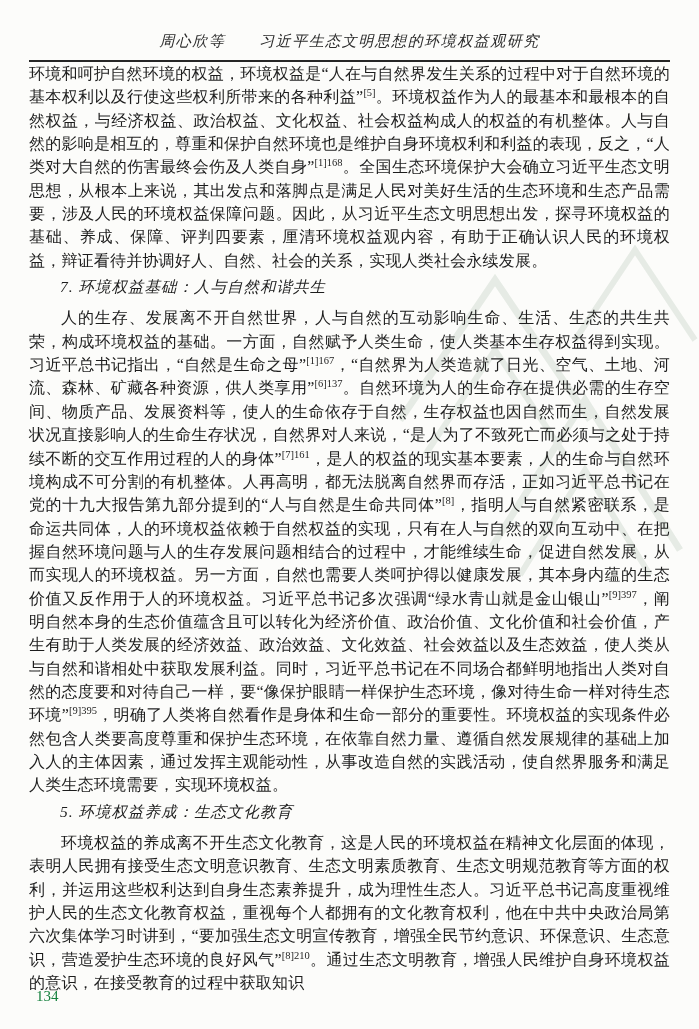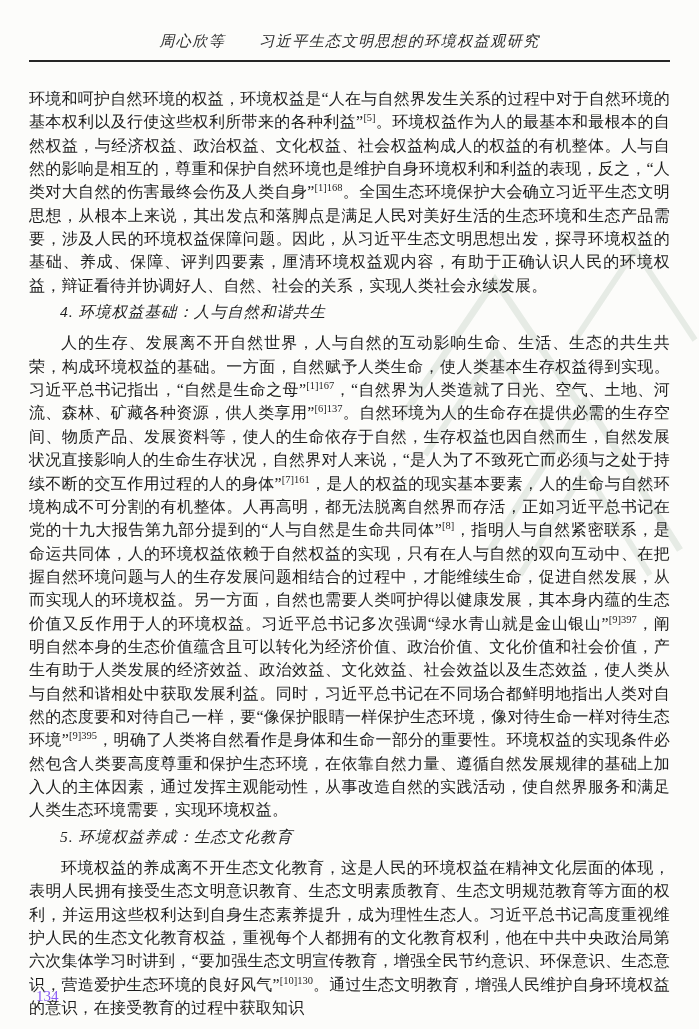--- a/index.html
+++ b/index.html
@@ -43,21 +43,20 @@
   .running-head .head-gap{display:inline-block;width:34px;}
   .head-rule{
     position:relative;z-index:1;
     margin:9px 29px 0 29px;
     border-top:2px solid var(--rule);
     height:0;
   }
   .article-body{
     position:relative;z-index:1;
     margin:0 29px;
-    padding-top:25px;
     font-size:16px;
     line-height:23.35px;
     text-align:justify;
     letter-spacing:.2px;
   }
   .body-paragraph{margin:0;}
   .body-paragraph.indent{text-indent:2em;margin-top:8px;}
   .section-heading{
     margin:3px 0 2px 0;
     font-size:15.5px;
@@ -70,21 +69,21 @@
   sup{
     font-size:10.5px;
     line-height:0;
     letter-spacing:0;
     vertical-align:super;
   }
   .page-footer{
     position:absolute;z-index:1;
     left:36px;bottom:24px;
     font-size:15px;
-    color:#8b5cf6;
+    color:#15803d;
   }
 </style>
 </head>
 <body>
 
 <div class="page">
 
   <div class="watermark">
     <svg viewBox="0 0 330 360" fill="none" xmlns="http://www.w3.org/2000/svg">
       <path d="M30 200 L125 60 L220 200" stroke="currentColor" stroke-width="7"></path>
@@ -96,23 +95,23 @@
   </div>
 
   <header class="running-head">
     <span>周心欣等</span><span class="head-gap"></span><span>习近平生态文明思想的环境权益观研究</span>
   </header>
 
   <div class="head-rule"></div>
 
   <main class="article-body" id="article-body">
       <p class="body-paragraph">环境和呵护自然环境的权益，环境权益是“人在与自然界发生关系的过程中对于自然环境的基本权利以及行使这些权利所带来的各种利益”<sup>[5]</sup>。环境权益作为人的最基本和最根本的自然权益，与经济权益、政治权益、文化权益、社会权益构成人的权益的有机整体。人与自然的影响是相互的，尊重和保护自然环境也是维护自身环境权利和利益的表现，反之，“人类对大自然的伤害最终会伤及人类自身”<sup>[1]168</sup>。全国生态环境保护大会确立习近平生态文明思想，从根本上来说，其出发点和落脚点是满足人民对美好生活的生态环境和生态产品需要，涉及人民的环境权益保障问题。因此，从习近平生态文明思想出发，探寻环境权益的基础、养成、保障、评判四要素，厘清环境权益观内容，有助于正确认识人民的环境权益，辩证看待并协调好人、自然、社会的关系，实现人类社会永续发展。</p>
-      <h3 class="section-heading">4. 环境权益基础：人与自然和谐共生</h3>
+      <h3 class="section-heading">7. 环境权益基础：人与自然和谐共生</h3>
       <p class="body-paragraph indent">人的生存、发展离不开自然世界，人与自然的互动影响生命、生活、生态的共生共荣，构成环境权益的基础。一方面，自然赋予人类生命，使人类基本生存权益得到实现。习近平总书记指出，“自然是生命之母”<sup>[1]167</sup>，“自然界为人类造就了日光、空气、土地、河流、森林、矿藏各种资源，供人类享用”<sup>[6]137</sup>。自然环境为人的生命存在提供必需的生存空间、物质产品、发展资料等，使人的生命依存于自然，生存权益也因自然而生，自然发展状况直接影响人的生命生存状况，自然界对人来说，“是人为了不致死亡而必须与之处于持续不断的交互作用过程的人的身体”<sup>[7]161</sup>，是人的权益的现实基本要素，人的生命与自然环境构成不可分割的有机整体。人再高明，都无法脱离自然界而存活，正如习近平总书记在党的十九大报告第九部分提到的“人与自然是生命共同体”<sup>[8]</sup>，指明人与自然紧密联系，是命运共同体，人的环境权益依赖于自然权益的实现，只有在人与自然的双向互动中、在把握自然环境问题与人的生存发展问题相结合的过程中，才能维续生命，促进自然发展，从而实现人的环境权益。另一方面，自然也需要人类呵护得以健康发展，其本身内蕴的生态价值又反作用于人的环境权益。习近平总书记多次强调“绿水青山就是金山银山”<sup>[9]397</sup>，阐明自然本身的生态价值蕴含且可以转化为经济价值、政治价值、文化价值和社会价值，产生有助于人类发展的经济效益、政治效益、文化效益、社会效益以及生态效益，使人类从与自然和谐相处中获取发展利益。同时，习近平总书记在不同场合都鲜明地指出人类对自然的态度要和对待自己一样，要“像保护眼睛一样保护生态环境，像对待生命一样对待生态环境”<sup>[9]395</sup>，明确了人类将自然看作是身体和生命一部分的重要性。环境权益的实现条件必然包含人类要高度尊重和保护生态环境，在依靠自然力量、遵循自然发展规律的基础上加入人的主体因素，通过发挥主观能动性，从事改造自然的实践活动，使自然界服务和满足人类生态环境需要，实现环境权益。</p>
       <h3 class="section-heading">5. 环境权益养成：生态文化教育</h3>
-      <p class="body-paragraph indent">环境权益的养成离不开生态文化教育，这是人民的环境权益在精神文化层面的体现，表明人民拥有接受生态文明意识教育、生态文明素质教育、生态文明规范教育等方面的权利，并运用这些权利达到自身生态素养提升，成为理性生态人。习近平总书记高度重视维护人民的生态文化教育权益，重视每个人都拥有的文化教育权利，他在中共中央政治局第六次集体学习时讲到，“要加强生态文明宣传教育，增强全民节约意识、环保意识、生态意识，营造爱护生态环境的良好风气”<sup>[10]130</sup>。通过生态文明教育，增强人民维护自身环境权益的意识，在接受教育的过程中获取知识</p>
+      <p class="body-paragraph indent">环境权益的养成离不开生态文化教育，这是人民的环境权益在精神文化层面的体现，表明人民拥有接受生态文明意识教育、生态文明素质教育、生态文明规范教育等方面的权利，并运用这些权利达到自身生态素养提升，成为理性生态人。习近平总书记高度重视维护人民的生态文化教育权益，重视每个人都拥有的文化教育权利，他在中共中央政治局第六次集体学习时讲到，“要加强生态文明宣传教育，增强全民节约意识、环保意识、生态意识，营造爱护生态环境的良好风气”<sup>[8]210</sup>。通过生态文明教育，增强人民维护自身环境权益的意识，在接受教育的过程中获取知识</p>
     </main>
 
   <footer class="page-footer">
     <span>134</span>
   </footer>
 
 </div>
 
 </body></html>

